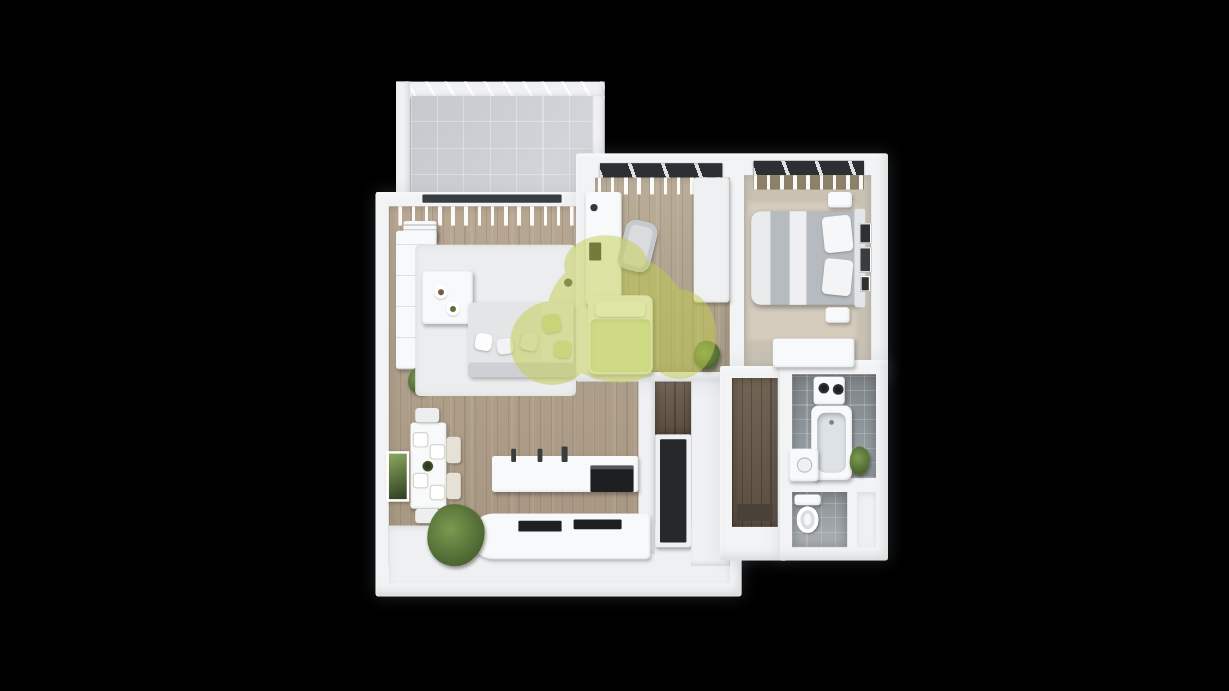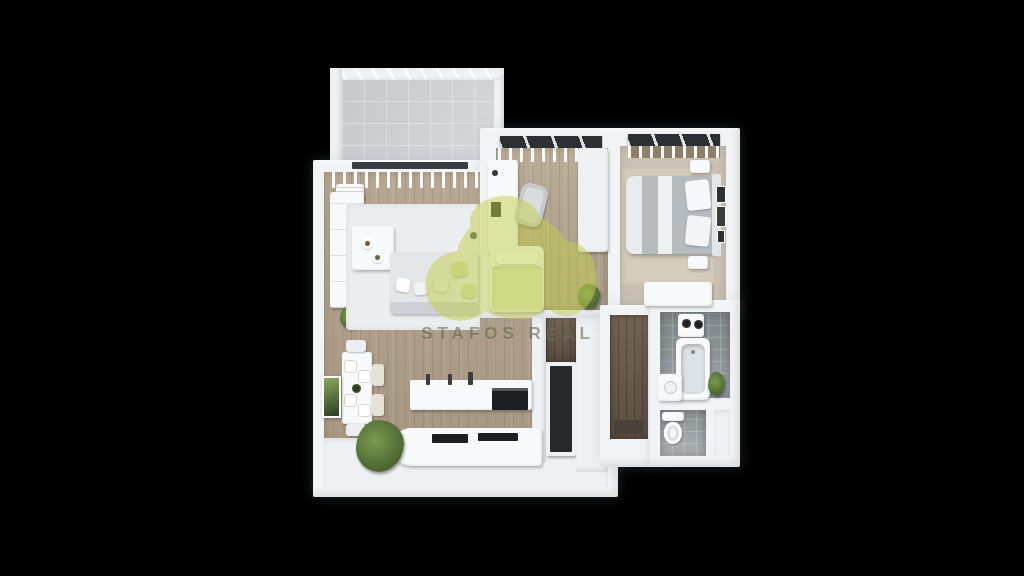--- a/index.html
+++ b/index.html
@@ -167,15 +167,14 @@
 
   <div class="abs furn-white" style="left:662px;top:412px;width:22px;height:9px;"></div>
   <div class="abs" style="left:664px;top:422px;width:18px;height:22px;background:#f6f7f9;border-radius:50%;box-shadow:1px 1px 2px rgba(0,0,0,.3), inset 0 0 0 3px #fff, inset 0 0 0 6px #d9dee2;"></div>
 
   <div class="abs" id="wm-logo" style="left:415px;top:196px;width:205px;height:150px;">
     <div style="left:40px;top:15px;width:115px;height:108px;border-radius:48% 52% 45% 55%/50% 45% 55% 50%;"></div>
     <div style="left:10px;top:55px;width:70px;height:70px;border-radius:50%;"></div>
     <div style="left:120px;top:45px;width:62px;height:75px;border-radius:50%;"></div>
     <div style="left:55px;top:0;width:70px;height:50px;border-radius:50%;"></div>
   </div>
-  <div class="abs" id="wm-text" style="left:418px;top:324px;width:180px;">STAFOS REAL</div>
 
 </div>
 
 </body></html>

